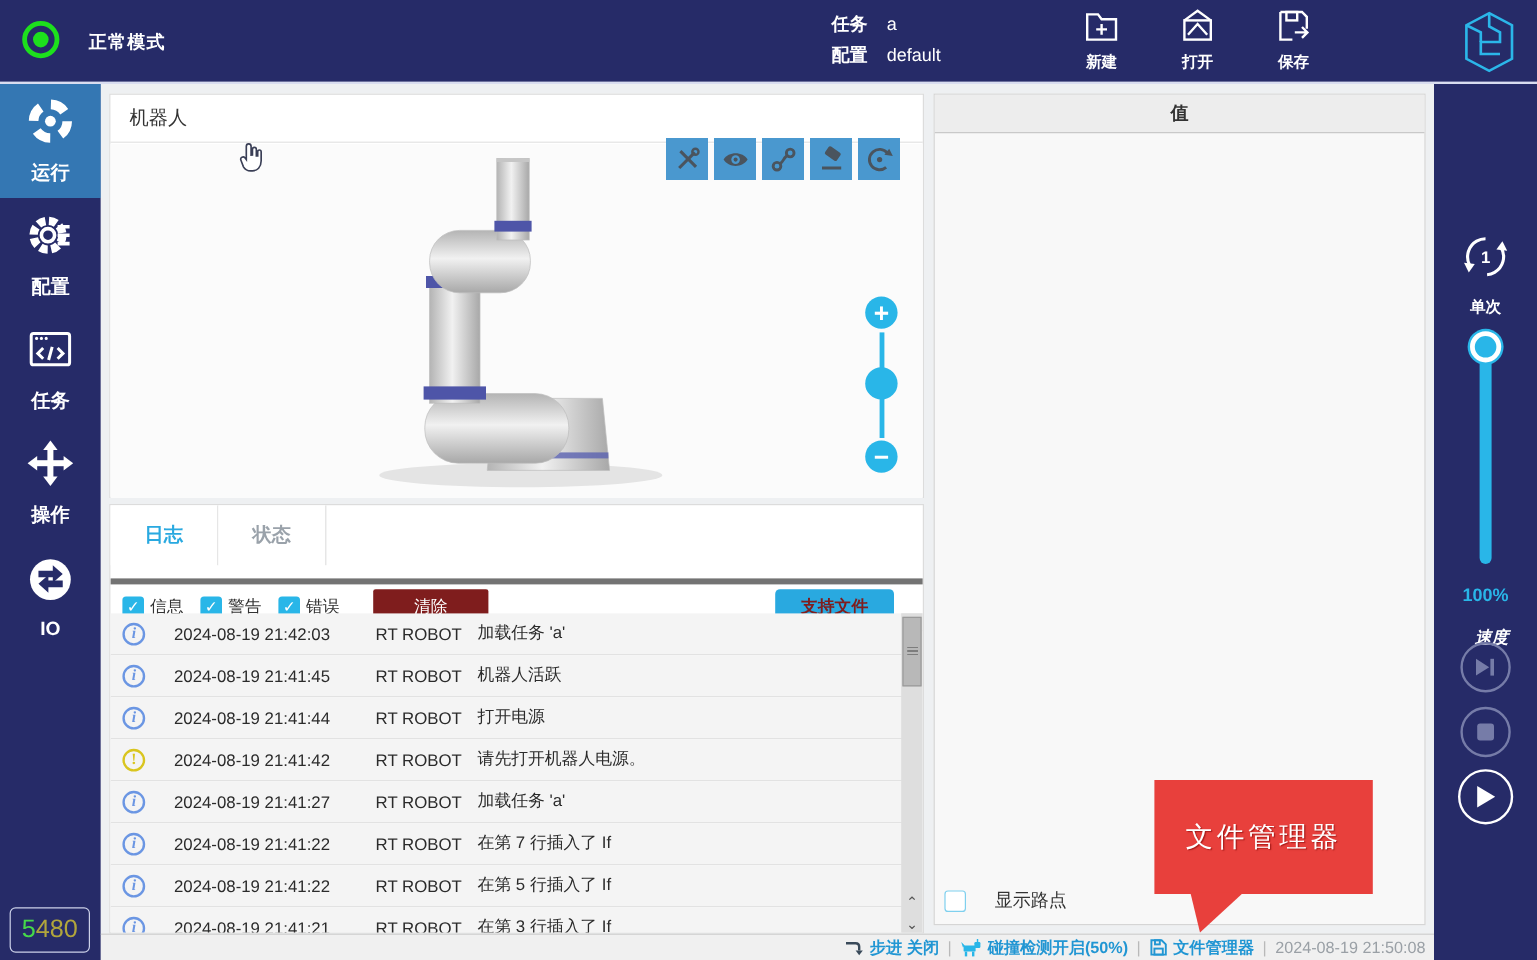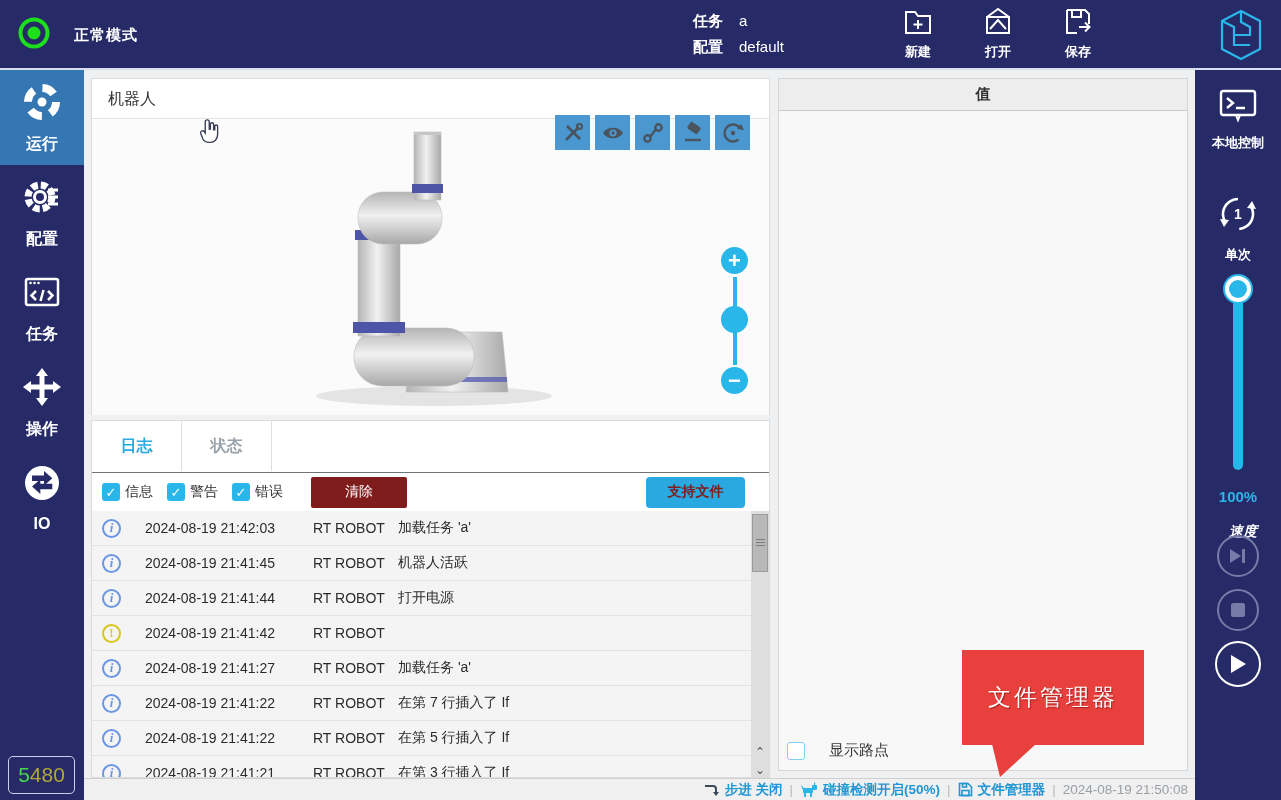--- a/index.html
+++ b/index.html
@@ -58,21 +58,21 @@
            display:flex; align-items:center; justify-content:center; cursor:pointer; }
   .zoomctl { position:absolute; }
   .zbtn { position:absolute; width:27px; height:27px; border-radius:50%; background:#29b6e8; border:none;
           color:#fff; font-size:22px; font-weight:bold; line-height:23px; cursor:pointer; }
   .zline { position:absolute; width:4px; background:#29b6e8; }
   .zhandle { position:absolute; width:27px; height:27px; border-radius:50%; background:#29b6e8; cursor:grab; }
 
   
   .log-panel { position:absolute; left:7px; top:350px; width:679px; height:358px;
                background:#fff; border:1px solid #dcdcdc; overflow:hidden; }
-  .tabs { display:flex; height:52px; border-bottom:1px solid #737373; }
+  .tabs { display:flex; height:66px; border-bottom:5px solid #737373; }
   .tab { width:90px; height:50px; border:none; background:#fff; border-right:1px solid #e0e0e0;
          font-size:16px; font-weight:bold; cursor:pointer; }
   .tab.active { color:#29a9e0; } .tab.idle { color:#9aa2aa; }
   .filterbar { display:flex; align-items:center; height:39px; padding:0 10px; border-bottom:1px solid #e6e6e6; }
   .chk { display:flex; align-items:center; gap:5px; margin-right:14px; cursor:pointer; font-size:14px; color:#333; }
   .box { width:18px; height:18px; border-radius:3px; background:#29b6e8; color:#fff; font-size:13px;
          display:flex; align-items:center; justify-content:center; }
   .box.off { background:#fff; border:1.5px solid #7fd0ee; }
   .btn-clear { margin-left:14px; width:96px; height:31px; background:#7f1d1d; color:#fff; border:none;
                font-size:14px; border-radius:2px; cursor:pointer; }
@@ -251,30 +251,20 @@
       </span>
       <span class="cap">IO</span>
     </div>
     <div class="counter">
       <span class="g">5</span>
         <span class="y">480</span>
     </div>
   </nav>
 
   <aside class="rightnav">
-    <div class="rn-item" style="top:18px">
-      <span>
-        <svg width="42" height="36" viewBox="0 0 42 36" fill="none" stroke="#fff" stroke-width="2.4">
-          <rect x="4" y="3" width="34" height="24" rx="2.5"></rect>
-          <path d="M10 10 l6 5 -6 5 M19 20 h9"></path>
-          <path d="M19 27 l2 5 2 -5" stroke-width="2"></path>
-        </svg>
-      </span>
-      <span class="cap">本地控制</span>
-    </div>
 
     <div class="rn-item" style="top:122px">
       <span>
         <svg width="44" height="44" viewBox="0 0 44 44">
           <circle cx="22" cy="22" r="15" fill="none" stroke="#fff" stroke-width="2.6" stroke-dasharray="30 18" transform="rotate(-30 22 22)"></circle>
           <polygon points="36,9 40,17 31,16" fill="#fff"></polygon>
           <polygon points="8,35 4,27 13,28" fill="#fff"></polygon>
           <text x="22" y="27" font-size="14" font-weight="bold" fill="#fff" text-anchor="middle" font-family="Liberation Sans,sans-serif">1</text>
         </svg>
       </span>
@@ -422,20 +412,21 @@
         <div class="log-row">
           <span class="lvl" data-level="info"></span>
           <span class="t">2024-08-19 21:41:44</span>
           <span class="s">RT ROBOT</span>
           <span class="m">打开电源</span>
         </div>
         <div class="log-row">
           <span class="lvl" data-level="warning"></span>
           <span class="t">2024-08-19 21:41:42</span>
           <span class="s">RT ROBOT</span>
+          <span class="m">请先打开机器人电源。</span>
         </div>
         <div class="log-row">
           <span class="lvl" data-level="info"></span>
           <span class="t">2024-08-19 21:41:27</span>
           <span class="s">RT ROBOT</span>
           <span class="m">加载任务 'a'</span>
         </div>
         <div class="log-row">
           <span class="lvl" data-level="info"></span>
           <span class="t">2024-08-19 21:41:22</span>

